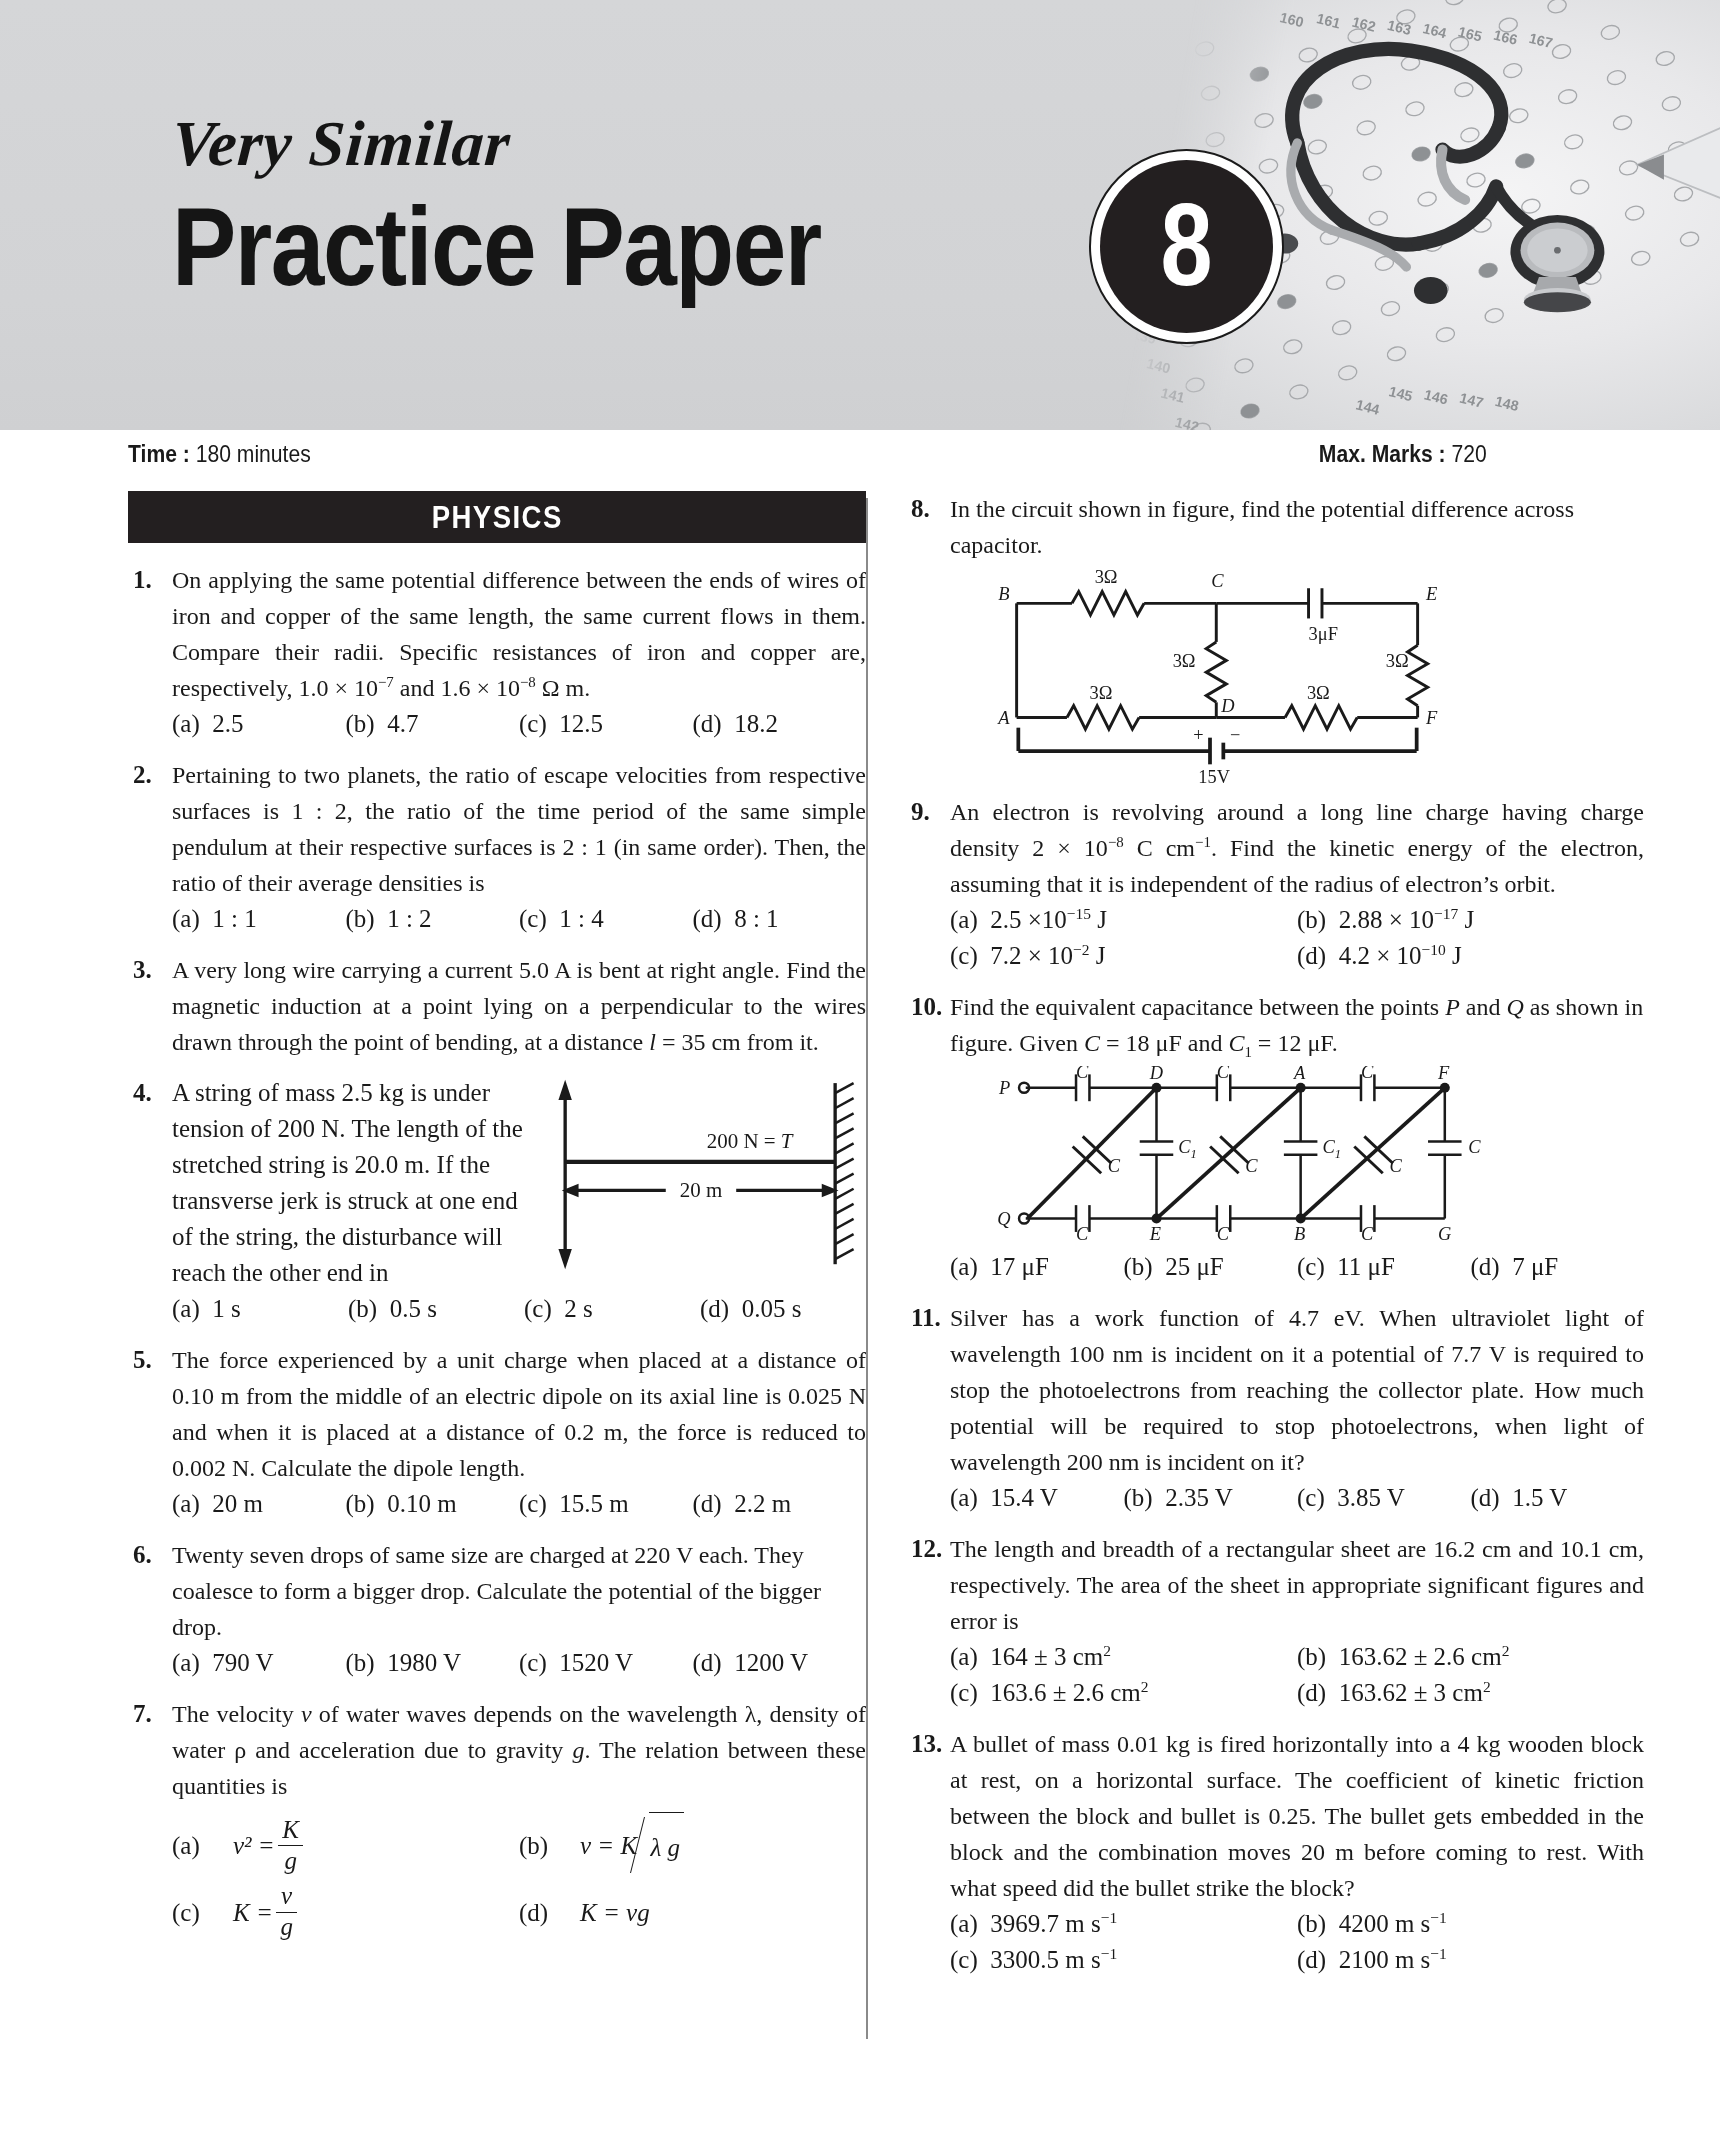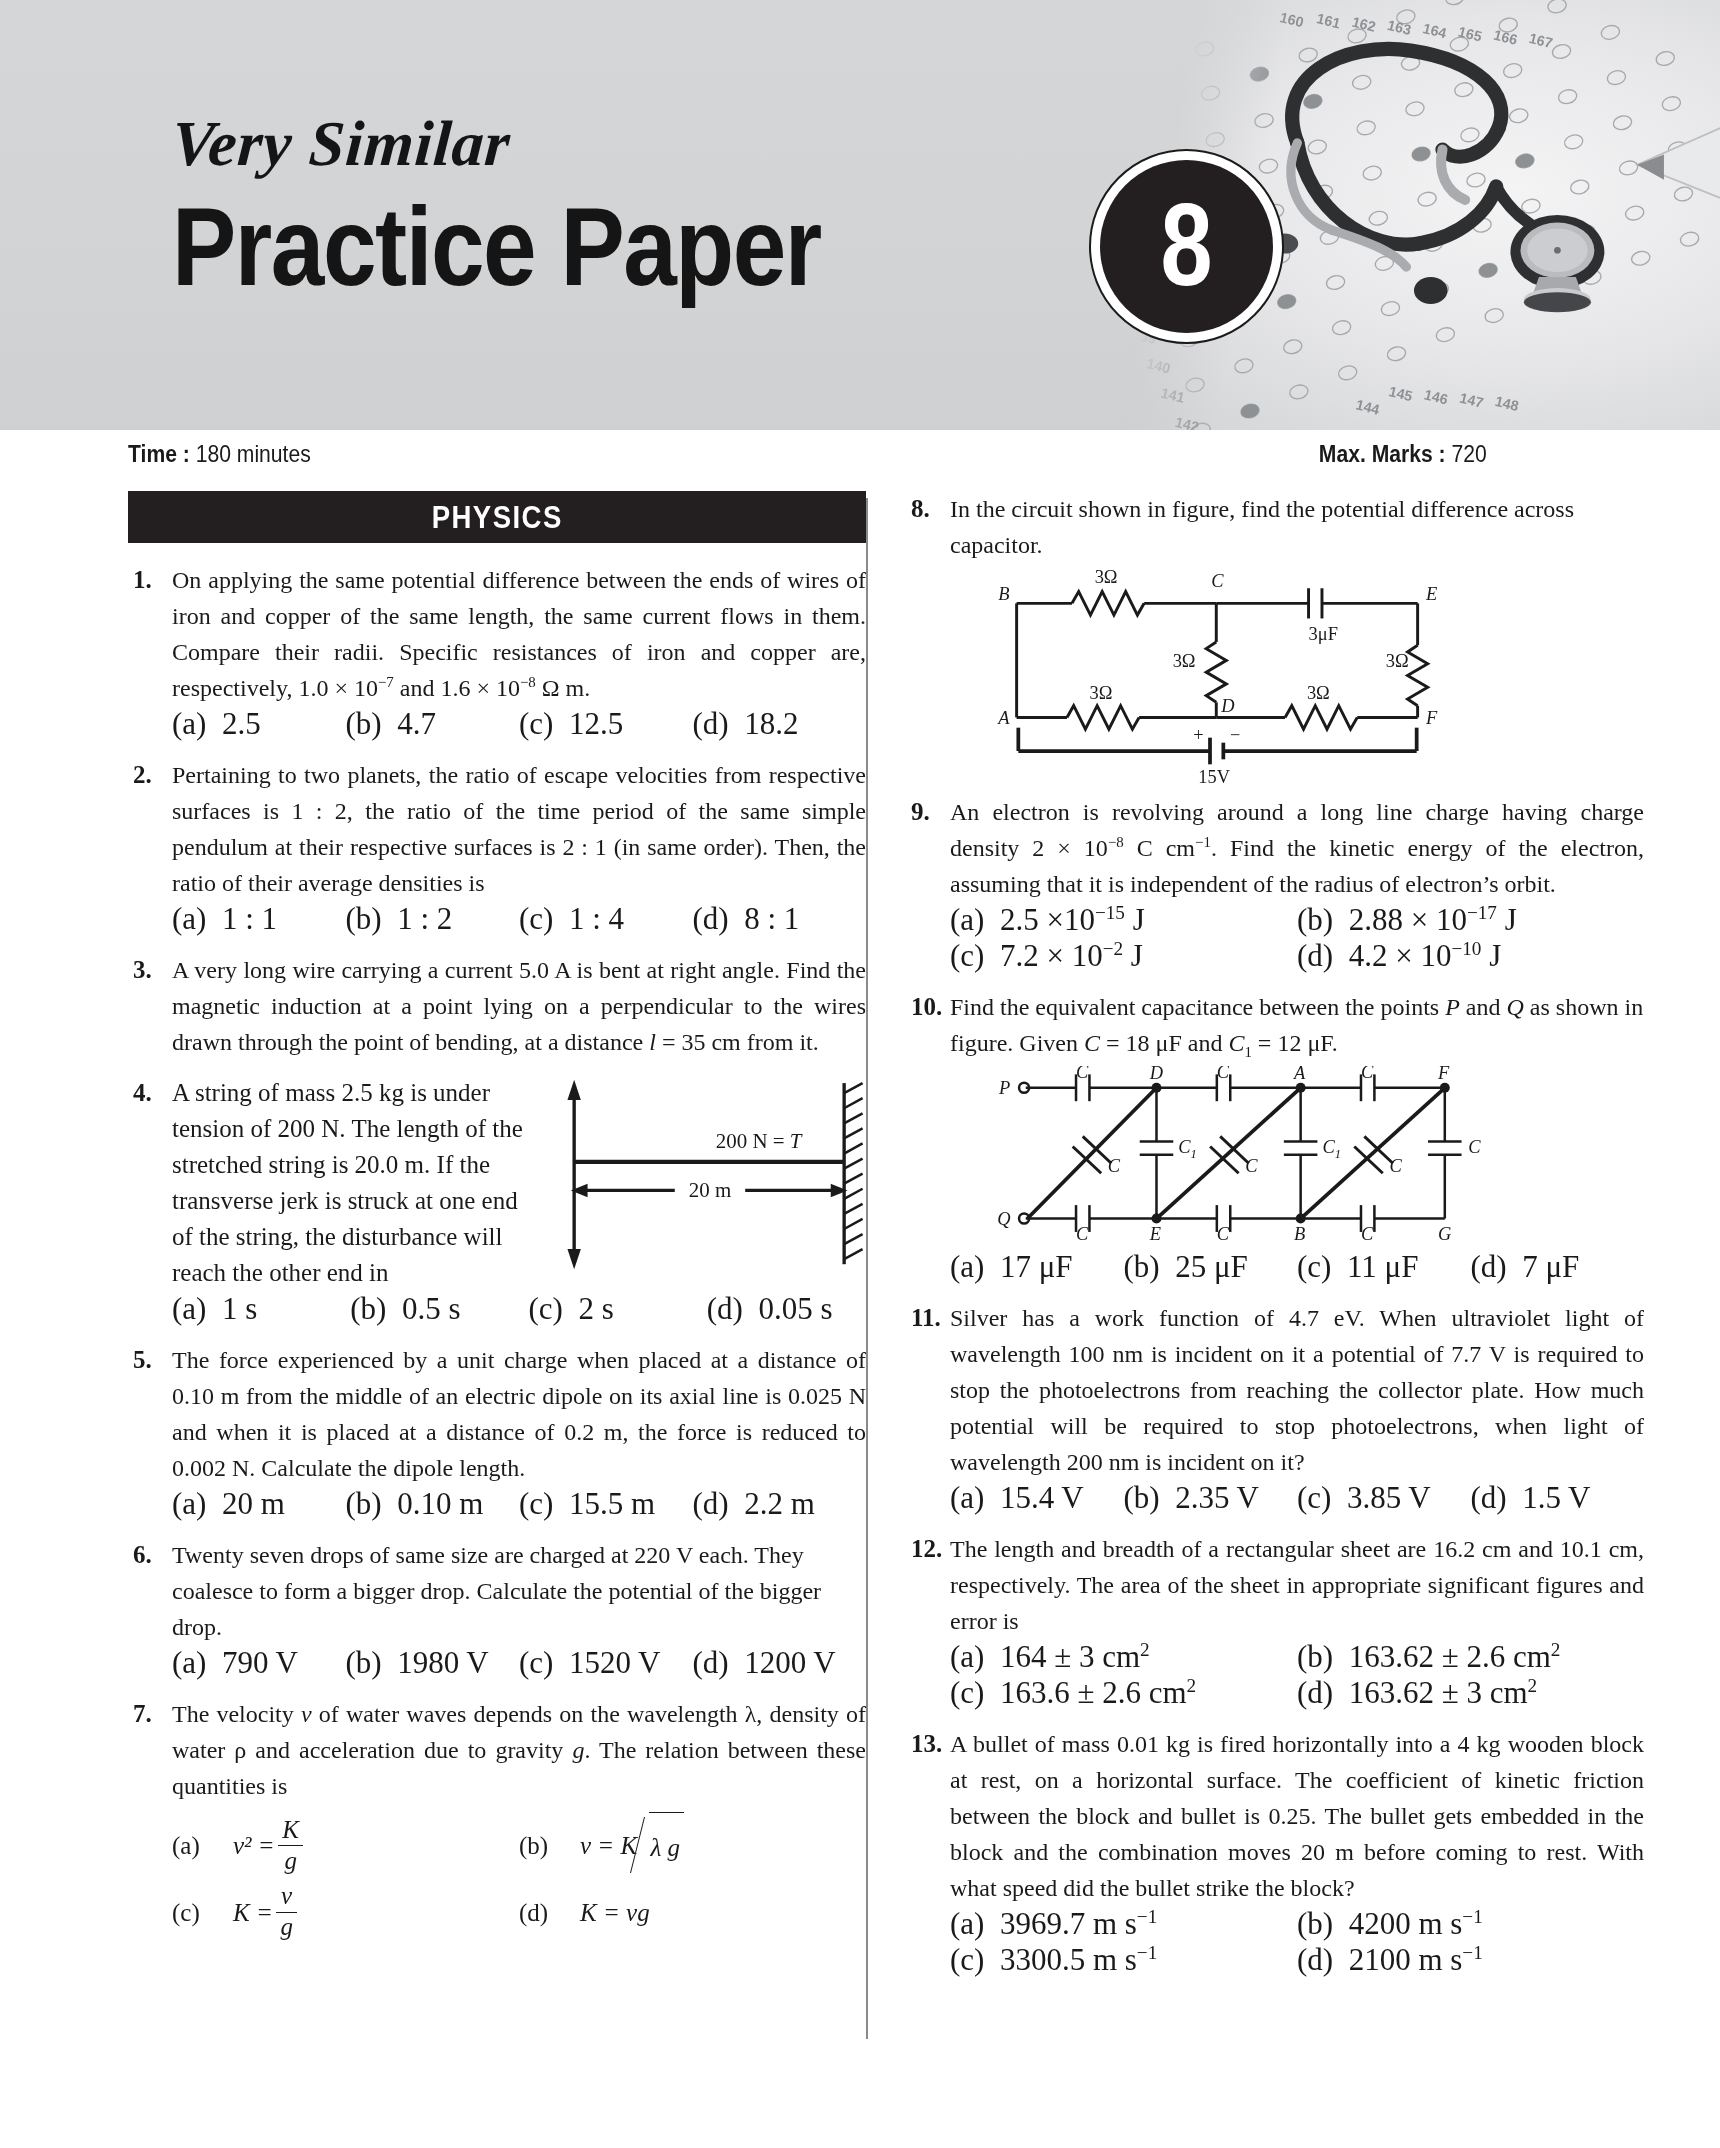--- a/index.html
+++ b/index.html
@@ -105,32 +105,32 @@
     text-align:left; padding-left:5px;
   }
   .q-body{ flex:1 1 auto; }
   .q-text{
     font-size:24px; line-height:36px;
     text-align:justify; text-justify:inter-word;
     hyphens:none;
   }
   .q-text.nojust{ text-align:left; }
 
-  .opts{ display:flex; font-size:31px; line-height:36px; margin-top:0px; }
+  .opts{ display:flex; font-size:25px; line-height:36px; margin-top:0px; }
   .opts.four > div{ width:25%; }
   .opts.two-col{ flex-wrap:wrap; }
   .opts.two-col > div{ width:50%; }
   .opt-lab{ display:inline-block; min-width:39px; }
 
   sup{ font-size:0.62em; vertical-align:super; line-height:0; }
   sub{ font-size:0.62em; vertical-align:sub; line-height:0; }
   .it{ font-style:italic; }
 
   
-  .q4-wrap{ display:flex; gap:16px; }
+  .q4-wrap{ display:flex; gap:7px; }
   .q4-text{ width:361px; font-size:25px; line-height:36px; }
   .q4-fig{ width:336px; position:relative; padding-top:3.4px; }
 
   
   .frac{ display:inline-block; vertical-align:middle; text-align:center; margin:0 3.4px; }
   .frac .num{ display:block; border-bottom:1.7px solid #1a1a1a; padding:0 4.2px 0.8px; line-height:1.15; }
   .frac .den{ display:block; padding:0.8px 4.2px 0; line-height:1.15; }
   .opt-formula{ font-size:25px; line-height:65px; display:flex; align-items:center; }
   .sqrt{ display:inline-block; position:relative; padding-left:11.7px; }
   .sqrt:before{

